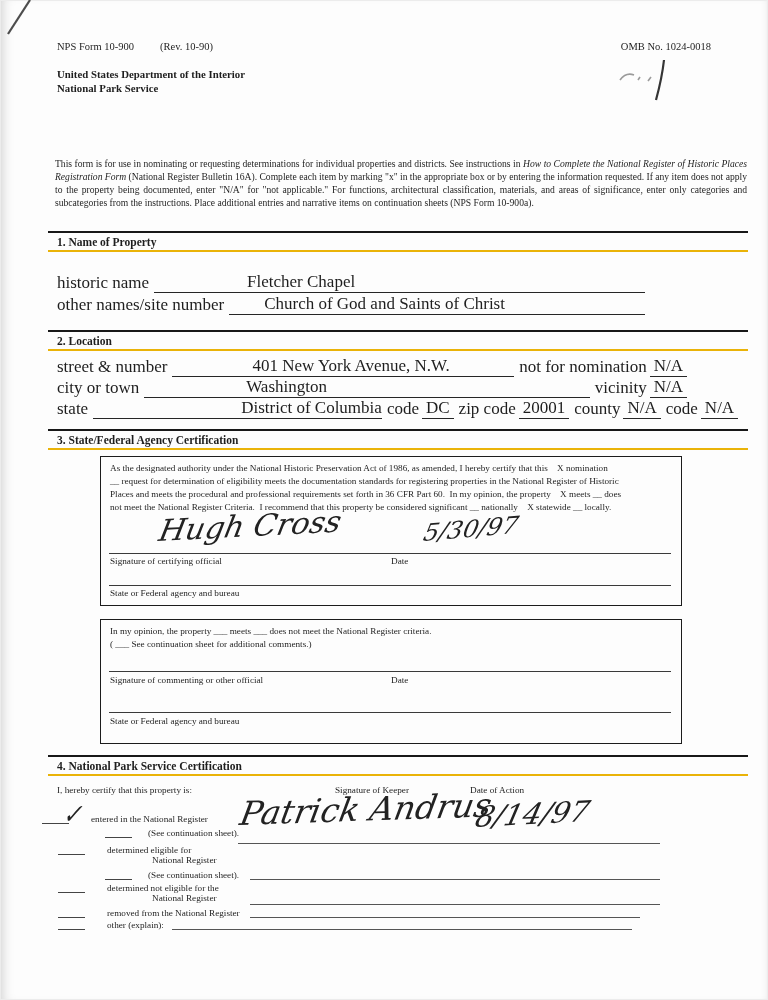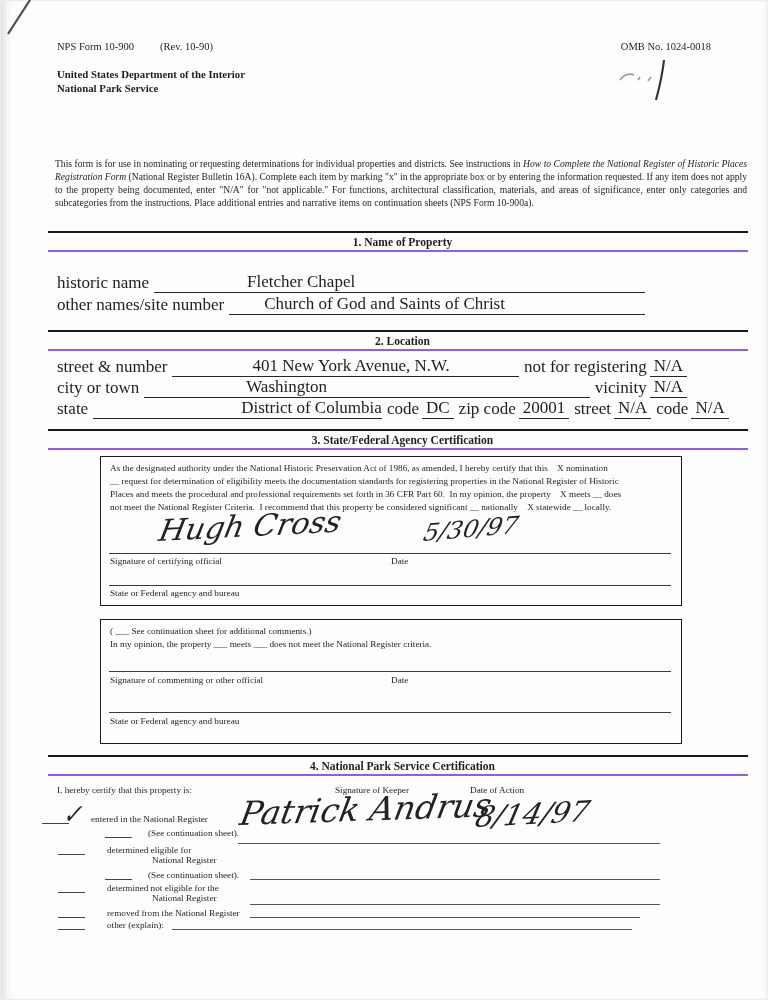--- a/index.html
+++ b/index.html
@@ -17,21 +17,21 @@
   .hdr-omb { margin-left:auto; }
   .dept { top:67px; left:57px; font-size:10.8px; font-weight:bold; line-height:14px; }
   .doc-title { top:107px; left:57px; font-size:14.5px; font-weight:bold; line-height:18px; }
 
   
   .intro { top:158px; left:55px; width:692px; font-size:9.6px; line-height:12.9px; text-align:justify; }
   .intro i { font-style:italic; }
 
   
   .sechead { left:48px; width:700px; border-top:2.6px solid #181818; padding-top:2px; }
-  .sechead .txt { font-weight:bold; font-size:11.5px; border-bottom:2px solid #8b5cf6; padding:1px 0 2px 9px;text-align:center; }
+  .sechead .txt { font-weight:bold; font-size:11.5px; border-bottom:2px solid #eab308; padding:1px 0 2px 9px; }
 
   
   .frow { display:flex; align-items:flex-end; font-size:17px; height:17px; white-space:nowrap; }
   .lbl { padding-right:5px; }
   .fill { border-bottom:1.4px solid #262626; display:flex; align-items:flex-end; flex:1; height:100%; }
   .fill .sp { display:inline-block; }
   .uv { border-bottom:1.4px solid #262626; padding:0 4px; text-align:center; }
   .after-lbl { margin-left:5px; margin-right:3px; }
 
   
@@ -101,21 +101,21 @@
 
   <div class="abs sechead" style="top:330px;">
     <div class="txt">2.  Location</div>
   </div>
   <div class="abs frow" style="top:360px; left:57px; width:630px;justify-content:flex-end;">
     <span class="lbl">street &amp; number</span>
     <span class="fill">
         <span class="sp" style="width:80px;"></span>
         <span>401 New York Avenue, N.W.</span>
       </span>
-    <span class="after-lbl">not for registering</span>
+    <span class="after-lbl">not for nomination</span>
     <span class="uv">N/A</span>
   </div>
   <div class="abs frow" style="top:381px; left:57px; width:630px;">
     <span class="lbl">city or town</span>
     <span class="fill">
         <span class="sp" style="width:102px;"></span>
         <span>Washington</span>
       </span>
     <span class="after-lbl">vicinity</span>
     <span class="uv">N/A</span>
@@ -123,21 +123,21 @@
   <div class="abs frow" style="top:402px; left:57px; width:630px;">
     <span class="lbl">state</span>
     <span class="fill" style="max-width:320px;">
         <span class="sp" style="width:148px;"></span>
         <span>District of Columbia</span>
       </span>
     <span class="after-lbl">code</span>
     <span class="uv">DC</span>
     <span class="after-lbl">zip code</span>
     <span class="uv">20001</span>
-    <span class="after-lbl">street</span>
+    <span class="after-lbl">county</span>
     <span class="uv">N/A</span>
     <span class="after-lbl">code</span>
     <span class="uv">N/A</span>
   </div>
 
   <div class="abs sechead" style="top:429px;">
     <div class="txt">3.  State/Federal Agency Certification</div>
   </div>
 
   <div class="abs certbox" style="top:456px; left:100px; width:580px; height:148px;">
@@ -151,22 +151,22 @@
     <div class="abs hand date1" style="left:320px; top:62px;">5/30/97</div>
     <div class="abs hline" style="left:8px; right:10px; top:96px;"></div>
     <div class="abs boxlabel" style="left:9px; top:99px;">Signature of certifying official</div>
     <div class="abs boxlabel" style="left:290px; top:99px;">Date</div>
     <div class="abs hline" style="left:8px; right:10px; top:128px;"></div>
     <div class="abs boxlabel" style="left:9px; top:131px;">State or Federal agency and bureau</div>
   </div>
 
   <div class="abs certbox" style="top:619px; left:100px; width:580px; height:123px;">
     <div class="abs" style="top:5px; left:9px; right:6px;">
+      <div class="boxline">In my opinion, the property ___ meets ___ does not meet the National Register criteria.</div>
       <div class="boxline">( ___ See continuation sheet for additional comments.)</div>
-      <div class="boxline">In my opinion, the property ___ meets ___ does not meet the National Register criteria.</div>
     </div>
     <div class="abs hline" style="left:8px; right:10px; top:51px;"></div>
     <div class="abs boxlabel" style="left:9px; top:55px;">Signature of commenting or other official</div>
     <div class="abs boxlabel" style="left:290px; top:55px;">Date</div>
     <div class="abs hline" style="left:8px; right:10px; top:92px;"></div>
     <div class="abs boxlabel" style="left:9px; top:96px;">State or Federal agency and bureau</div>
   </div>
 
   <div class="abs sechead" style="top:755px;">
     <div class="txt">4.  National Park Service Certification</div>

